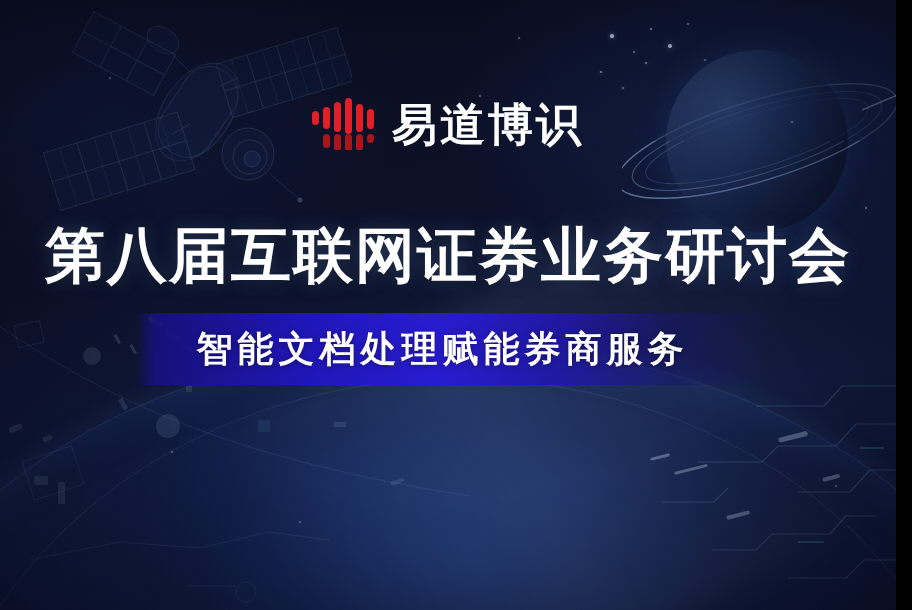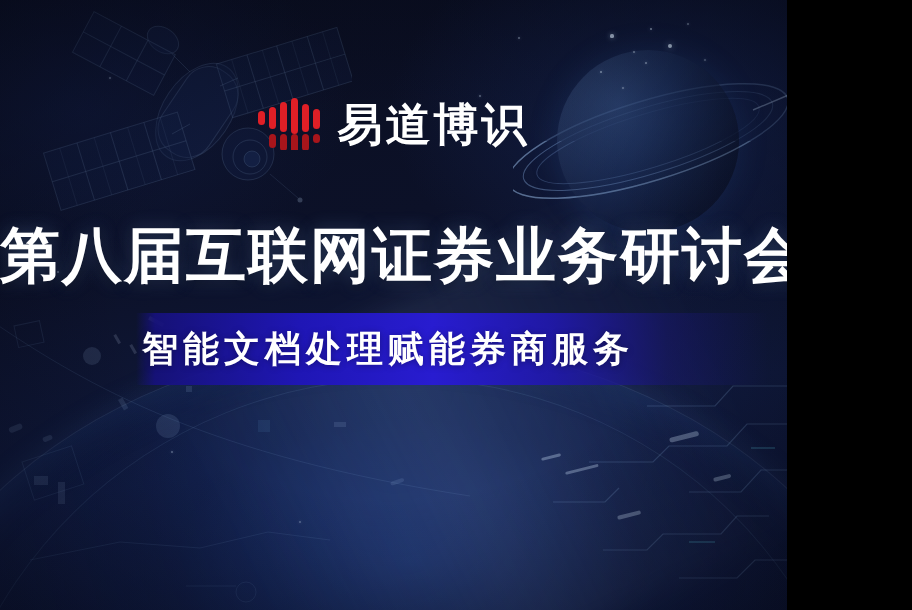--- a/index.html
+++ b/index.html
@@ -7,21 +7,21 @@
     margin: 0;
     padding: 0;
     background: #000;
   }
   body {
     font-family: "Liberation Sans", "DejaVu Sans", sans-serif;
   }
 
   #poster {
     position: relative;
-    width: 787px;
+    width: 896px;
     height: 610px;
     overflow: hidden;
     background: #b91c1c;
     user-select: none;
   }
 
   
   .bg-base {
     position: absolute;
     inset: 0;

